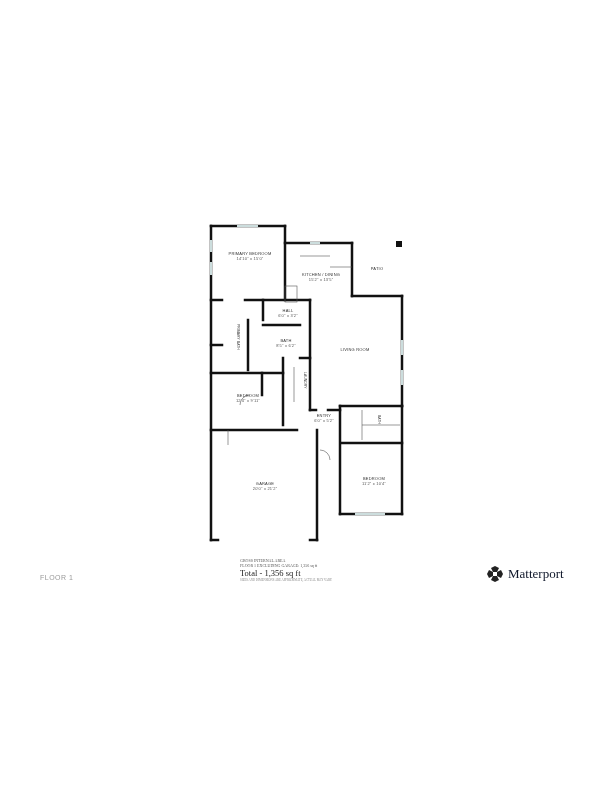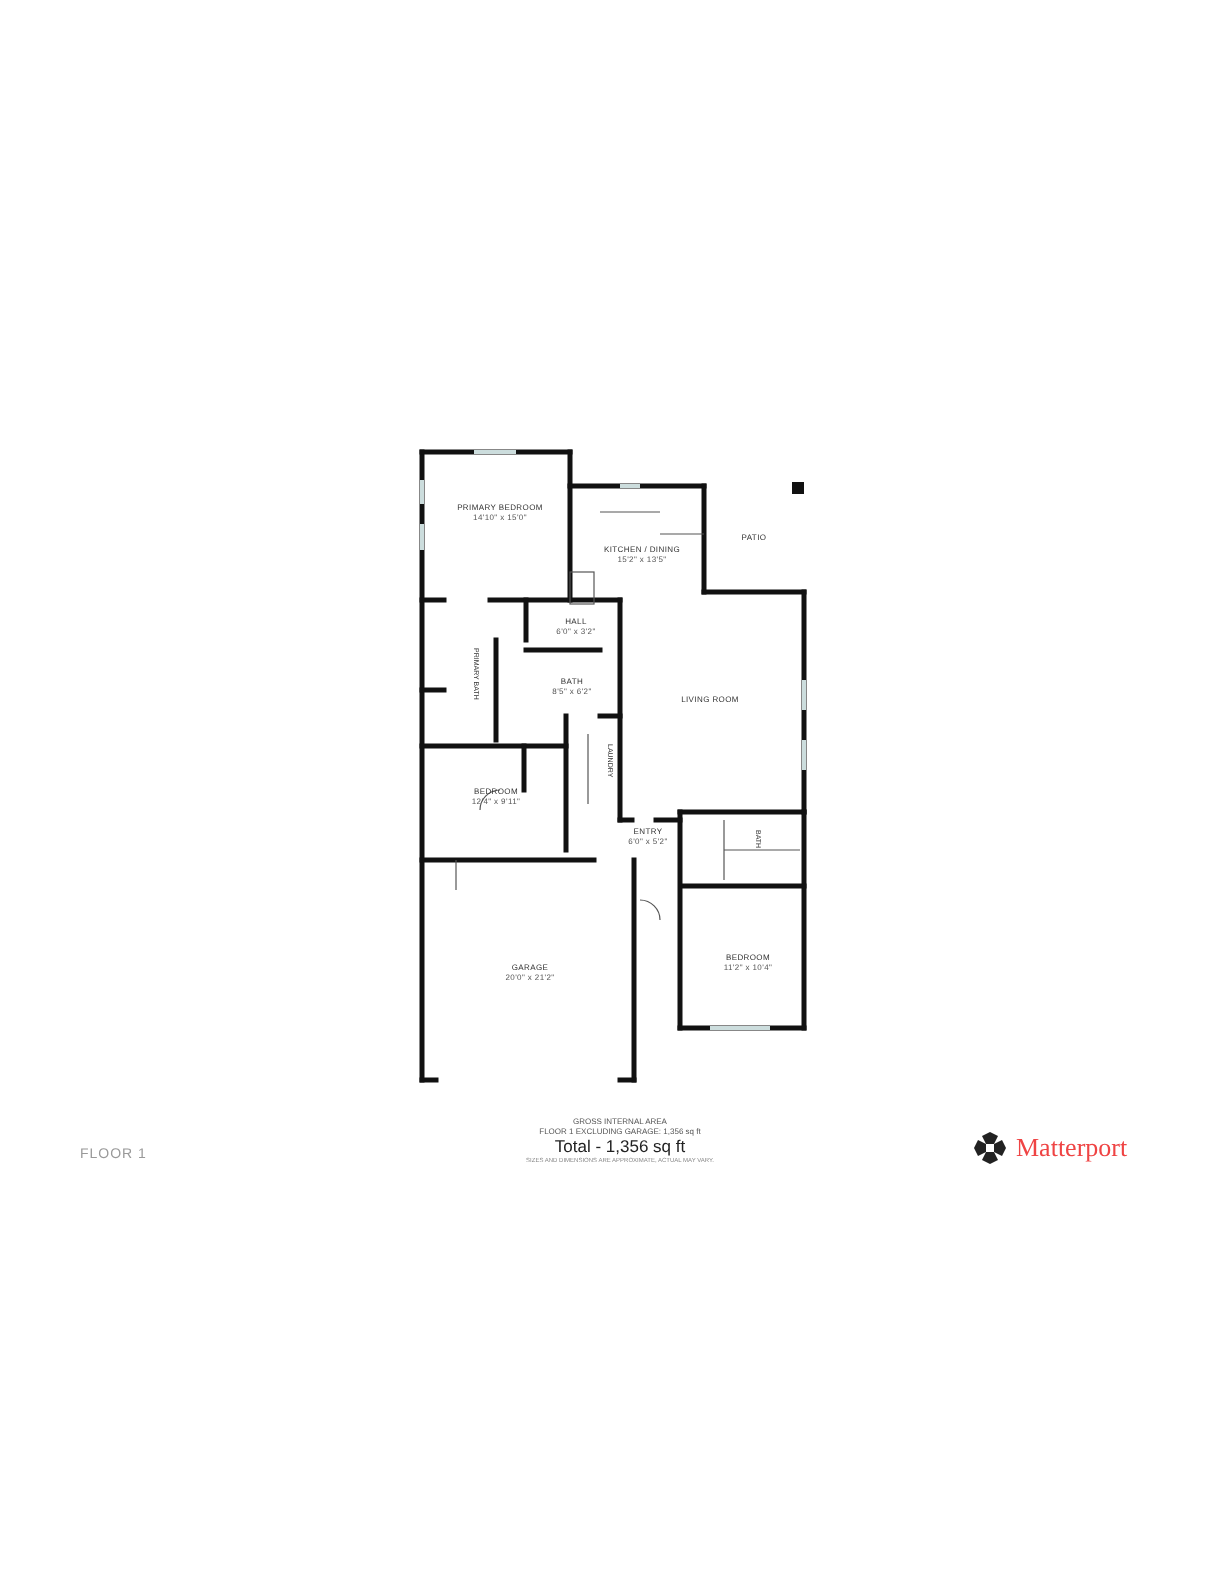--- a/index.html
+++ b/index.html
@@ -2,27 +2,27 @@
 <html><head>
 <meta charset="utf-8">
 <style>
   html,body{margin:0;padding:0;background:#fff;}
   body{width:612px;height:792px;position:relative;overflow:hidden;font-family:"Liberation Sans",sans-serif;color:#222;}
   .plan{position:absolute;left:0;top:0;width:612px;height:792px;}
   .lbl{position:absolute;font-size:4px;color:#333;text-align:center;line-height:5px;letter-spacing:0.2px;white-space:nowrap;}
   .lbl .d{display:block;color:#555;}
   .vlbl{position:absolute;font-size:3.5px;color:#333;transform:rotate(90deg);transform-origin:left top;white-space:nowrap;}
   .floor{position:absolute;left:40px;top:574px;font-size:7px;color:#999;letter-spacing:0.5px;}
-  .summary{position:absolute;left:240px;top:558px;width:140px;text-align:center;}
+  .summary{position:absolute;left:240px;top:558px;width:140px;text-align:left;font-family:Liberation Serif, serif;}
   .summary .s1{font-size:4px;color:#555;line-height:5px;}
   .summary .s2{font-size:4px;color:#555;line-height:5px;}
   .summary .tot{font-size:8.5px;color:#222;line-height:10px;}
   .summary .s3{font-size:3px;color:#888;line-height:4px;}
   .brand{position:absolute;left:486px;top:565px;display:flex;align-items:center;gap:4px;}
-  .brand .name{font-family:"Liberation Serif",serif;font-size:13px;color:#ef4444;}
+  .brand .name{font-family:"Liberation Serif",serif;font-size:13px;color:#0f172a;}
 </style>
 </head>
 <body>
 
 <svg class="plan" viewBox="0 0 612 792" xmlns="http://www.w3.org/2000/svg">
   <g stroke="#111" stroke-width="2.5" fill="none" stroke-linecap="square">
 
     <line x1="211" y1="226" x2="211" y2="540"></line>
 
     <line x1="211" y1="226" x2="285" y2="226"></line>

